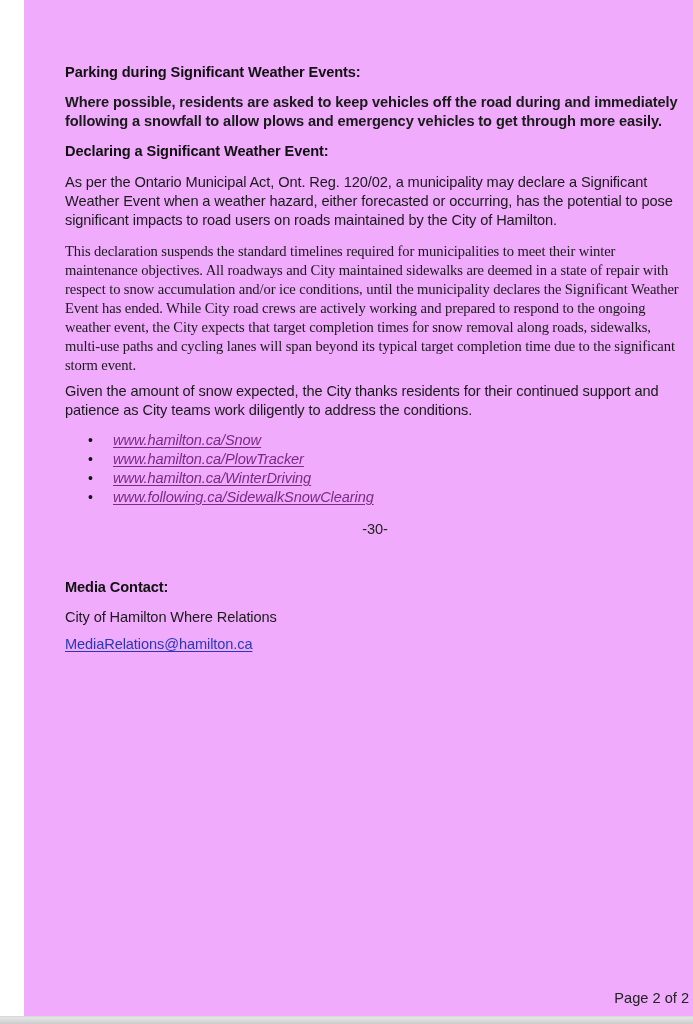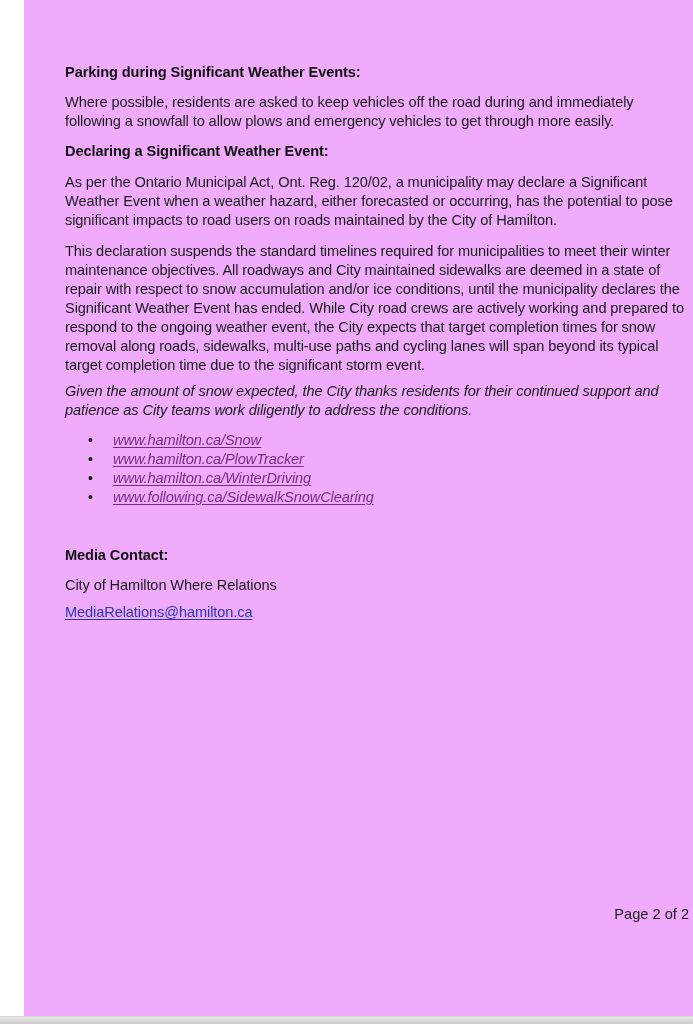--- a/index.html
+++ b/index.html
@@ -7,36 +7,36 @@
       width: 693px; height: 1024px; position: relative; overflow: hidden;
       background: #ffffff;
       font-family: "Liberation Sans", sans-serif;
       color: #1a1a1a;
     }
     .page { position: absolute; left: 0; top: 0; width: 693px; height: 1016px; background: #f0abfc; margin-left: 24px; }
     .content { position: absolute; left: 41px; top: 63px; width: 620px; font-size: 14.6px; line-height: 19px; letter-spacing: -0.1px; }
     .h { font-weight: bold; margin: 0; color: #111; }
     .p { margin: 0; }
     #h-parking { margin-bottom: 11px; }
-    #p-parking { margin-bottom: 11px; }
+    #p-parking { margin-bottom: 11px; font-weight: bold; }
     #h-declaring { margin-bottom: 12px; }
     #p-act { margin-bottom: 12px; }
-    #p-decl { margin-bottom: 7px; }
-    #p-given { margin-bottom: 11px; font-style: italic; }
+    #p-decl { margin-bottom: 7px; font-family: Liberation Serif, serif; }
+    #p-given { margin-bottom: 11px; }
     #h-res { margin-bottom: 8px; }
     ul.res { list-style: none; margin: 0; padding: 0; }
     ul.res li { position: relative; padding-left: 48px; line-height: 19px; height: 19px; }
     ul.res li .bullet { position: absolute; left: 23px; top: 0; color: #111; font-size: 14px; }
     ul.res li a { color: #7a2a86; text-decoration: underline; text-underline-offset: 2px; font-style: italic; }
     .end { text-align: center; margin: 13px 0 0 0; width: 620px; color: #222; }
     .contact { margin-top: 39px; }
     .contact .h { margin-bottom: 11px; }
     .contact .p { margin-bottom: 8px; }
     .contact a { color: #2a38b5; text-decoration: underline; text-underline-offset: 2px; }
-    .pagenum { position: absolute; right: 28px; top: 906px; font-size: 14.6px; color: #222; }
+    .pagenum { position: absolute; right: 28px; top: 990px; font-size: 14.6px; color: #222; }
     .bottom-bar { position: absolute; left: 0; top: 1016px; width: 693px; height: 8px;
       background: linear-gradient(#e6e6e6, #c9c9c9); border-top: 1px solid #d8d8d8; }
   </style>
 </head>
 <body>
 
 <div class="page">
   <div class="content">
 
     <p class="h" id="h-parking">Parking during Significant Weather Events:</p>
@@ -59,20 +59,21 @@
       <li>
         <span class="bullet">•</span>
         <a>www.hamilton.ca/WinterDriving</a>
       </li>
       <li>
         <span class="bullet">•</span>
         <a>www.following.ca/SidewalkSnowClearing</a>
       </li>
     </ul>
 
+    <p class="end">-30-</p>
 
     <div class="contact">
       <p class="h">Media Contact:</p>
       <p class="p">City of Hamilton Where Relations</p>
       <p class="p"><a>MediaRelations@hamilton.ca</a></p>
     </div>
   </div>
 
   <div class="pagenum">Page 2 of 2</div>
 </div>

